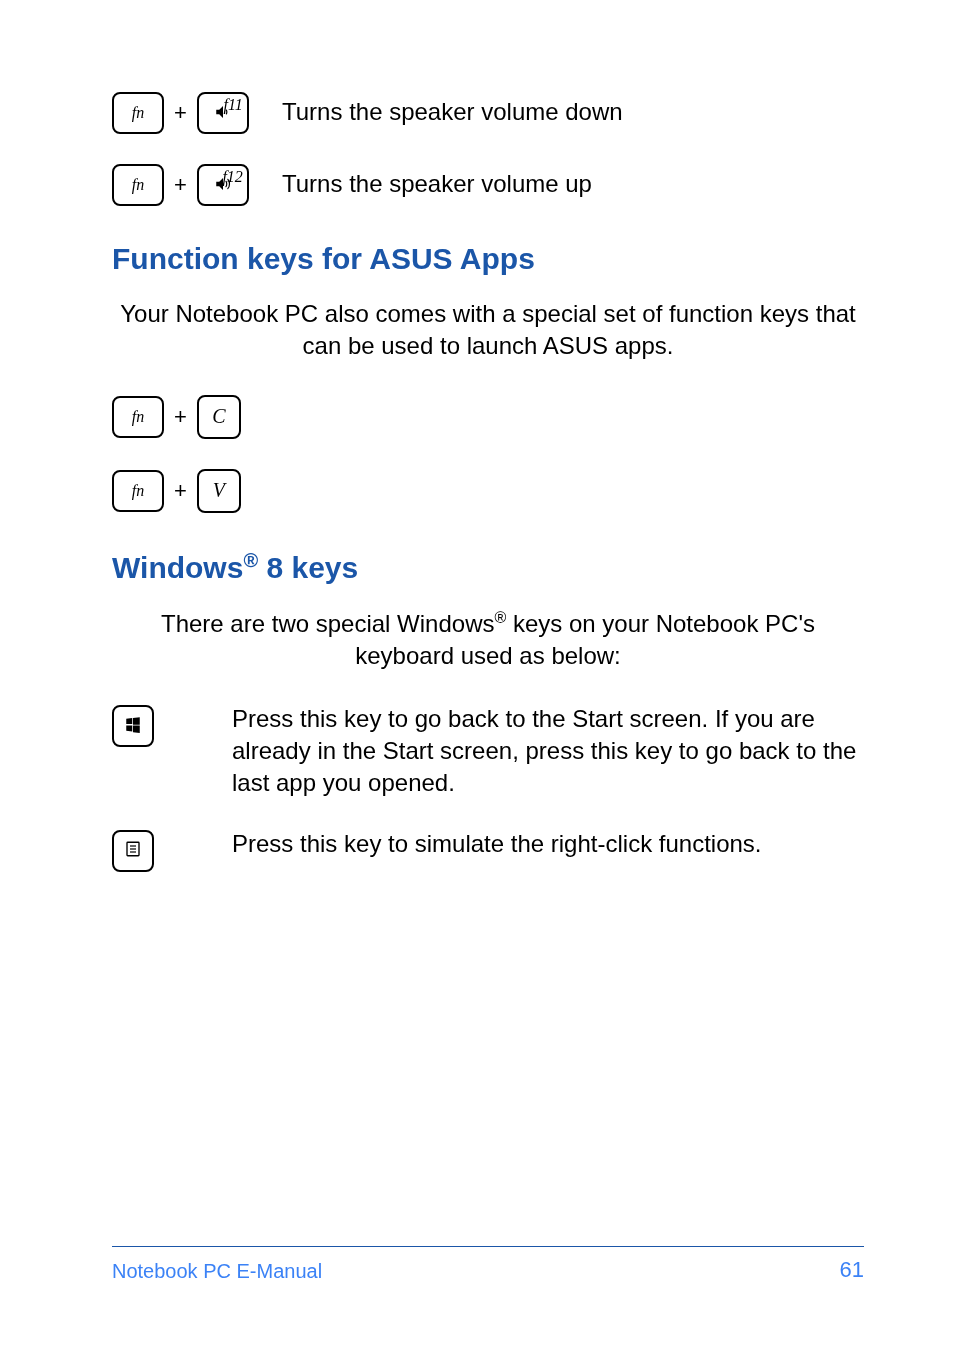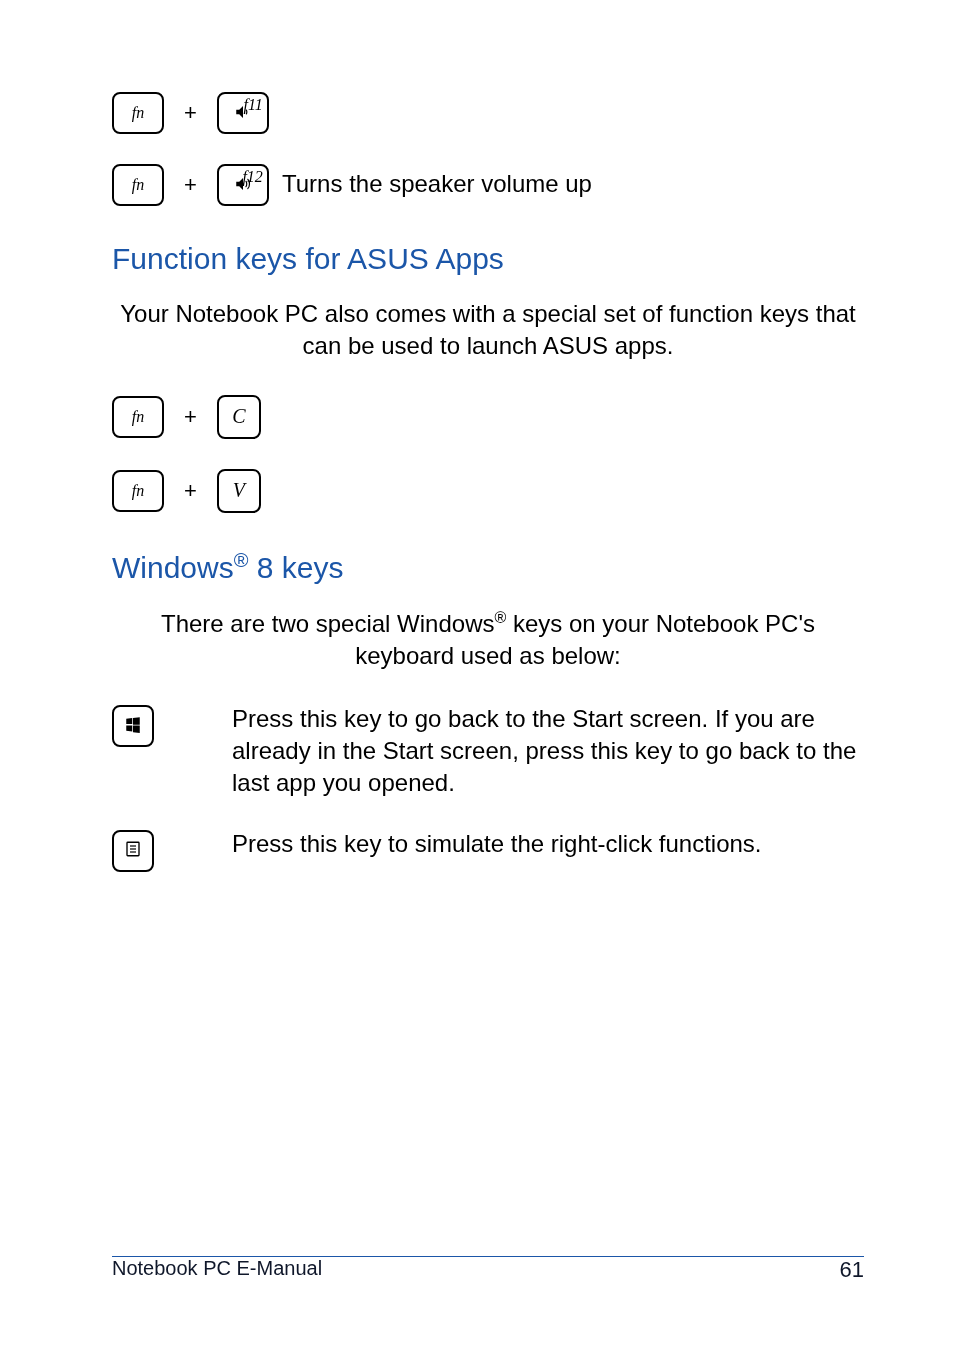--- a/index.html
+++ b/index.html
@@ -4,48 +4,48 @@
 <style>
   * { box-sizing: border-box; margin: 0; padding: 0; }
   html, body { width: 954px; height: 1345px; background: #fff; }
   body {
     font-family: "Segoe UI", "Myriad Pro", Arial, sans-serif;
     color: #000;
     position: relative;
     padding: 90px 90px 0 112px;
   }
   .row { display: flex; align-items: flex-start; margin-bottom: 28px; }
-  .keys-col { min-width: 170px; display: flex; align-items: center; gap: 20px; margin-top: 2px; }
+  .keys-col { min-width: 170px; display: flex; align-items: center; gap: 10px; margin-top: 2px; }
   .keys-col.narrow { min-width: 120px; }
   .keycap {
     display: inline-flex; flex-direction: column; justify-content: center; align-items: center;
     width: 52px; height: 42px; border: 2px solid #000; border-radius: 8px;
     font-style: italic; font-family: "Times New Roman", serif; font-size: 18px;
     position: relative; padding: 2px 4px;
   }
   .keycap.small { width: 42px; height: 42px; }
   .keycap.med { width: 44px; height: 44px; font-style: italic; }
   .keycap .sup { position: absolute; top: 2px; right: 4px; font-size: 16px; font-style: italic; }
   .keycap .glyph { font-style: normal; font-size: 16px; line-height: 1; }
   .plus { font-size: 22px; font-family: Arial, sans-serif; }
   .desc { font-size: 24px; line-height: 1.35; flex: 1; }
   .desc.vcenter { align-self: center; }
   h2.section {
-    color: #1b56a8; font-size: 30px; font-weight: 400; margin-top: 36px; margin-bottom: 22px;
+    color: #1b56a8; font-size: 30px; font-weight: 700; margin-top: 36px; margin-bottom: 22px;
     font-family: "Segoe UI", "Myriad Pro", Arial, sans-serif;
   }
   h2.section .reg { font-size: 20px; vertical-align: super; }
   p.intro { font-size: 24px; line-height: 1.35; margin-bottom: 30px; text-align: center; }
   p.intro .reg { font-size: 16px; vertical-align: super; }
   .bold { font-weight: 700; }
   .footer {
     position: absolute; bottom: 62px; left: 112px; right: 90px;
-    border-top: 1.5px solid #1b56a8; 
-    display: flex; justify-content: space-between; align-items: flex-start;
-    font-size: 20px; color: #0f172a;
+    border-top: 1.5px solid #1b56a8; padding-top: 10px;
+    display: flex; justify-content: space-between; align-items: flex-end;
+    font-size: 20px; color: #3b82f6;
   }
   .footer .pagenum { font-size: 22px; }
   svg.icon { width: 18px; height: 18px; }
   .keycap .fn-label { font-size: 16px; font-style: italic; }
   .keycap .letter { font-size: 20px; font-style: italic; font-family: "Times New Roman", serif; }
 </style>
 </head>
 <body>
 
 <div class="row">
@@ -57,20 +57,21 @@
     <span class="keycap">
       <span class="sup">f11</span>
       <span class="glyph">
         <svg class="icon" viewBox="0 0 24 24">
             <path d="M3 9v6h4l5 5V4L7 9H3z" fill="#000"></path>
             <path d="M16 9c1.5 1 1.5 5 0 6" stroke="#000" stroke-width="1.6" fill="none"></path>
           </svg>
       </span>
     </span>
   </div>
+  <div class="desc vcenter">Turns the speaker volume down</div>
 </div>
 
 <div class="row">
   <div class="keys-col">
     <span class="keycap">
         <span class="fn-label">fn</span>
       </span>
     <span class="plus">+</span>
     <span class="keycap">
       <span class="sup">f12</span>

